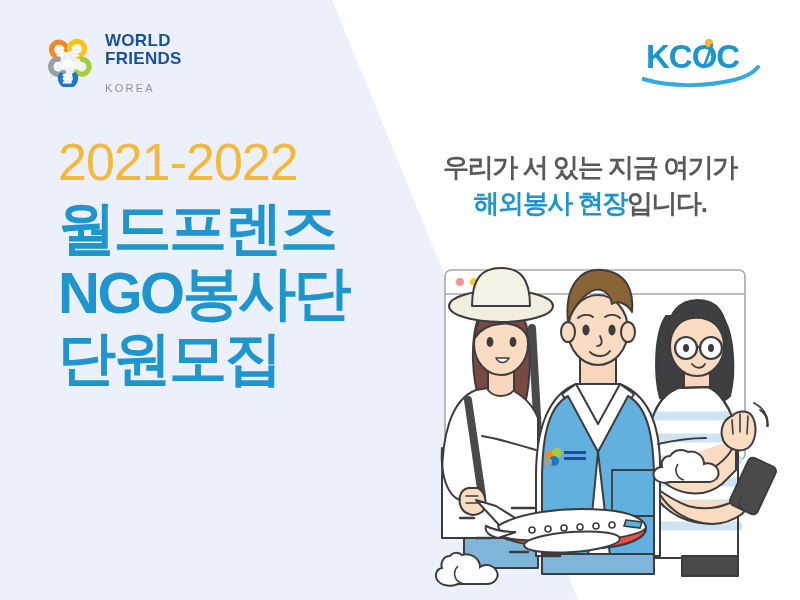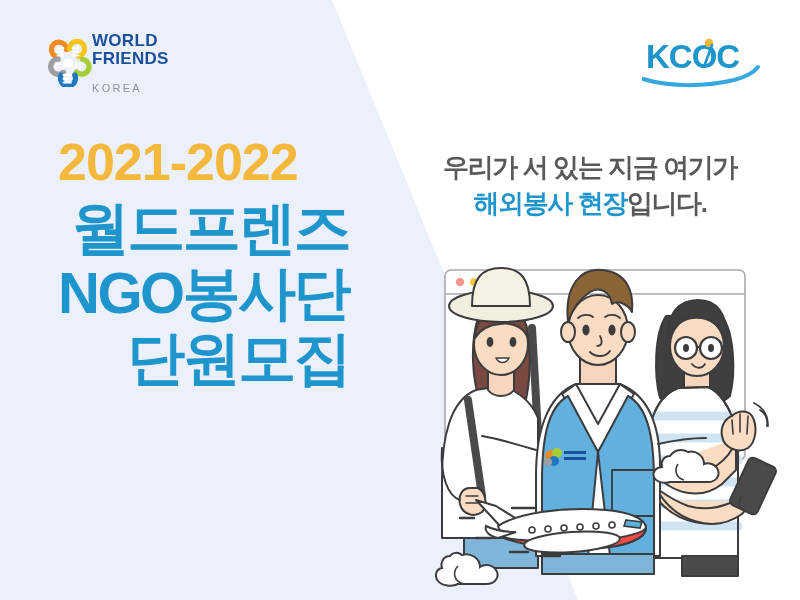--- a/index.html
+++ b/index.html
@@ -31,21 +31,21 @@
     clip-path: polygon(0 0, 332px 0, 578px 600px, 0 600px);
   }
 
   
   .wf-logo {
     position: absolute;
     left: 44px;
     top: 32px;
     display: flex;
     align-items: center;
-    gap: 0;
+    gap: 13px;
   }
   .wf-mark { width: 48px; height: 48px; display:block; }
   .wf-wordmark {
     display: flex;
     flex-direction: column;
     line-height: 1;
   }
   .wf-line1, .wf-line2 {
     font-size: 17px;
     font-weight: bold;
@@ -67,38 +67,37 @@
     width: 120px;
     height: 54px;
   }
 
   
   .headline-years {
     position: absolute;
     left: 58px;
     top: 136px;
     font-size: 52px;
-    font-weight: bold;
+    font-weight: normal;
     color: #f3b83c;
     letter-spacing: -1px;
     line-height: 1;
   }
   .headline-main {
     position: absolute;
     left: 58px;
     top: 196px;
     color: #1f95cd;
     font-size: 58px;
     font-weight: bold;
     line-height: 1.12;
     letter-spacing: -2.5px;
   }
   .headline-main .hl {
     display: block;
-    text-align: right;
   }
 
   .period-block {
     position: absolute;
     left: 60px;
     top: 481px;
   }
   .period-label {
     font-size: 19px;
     font-weight: bold;

